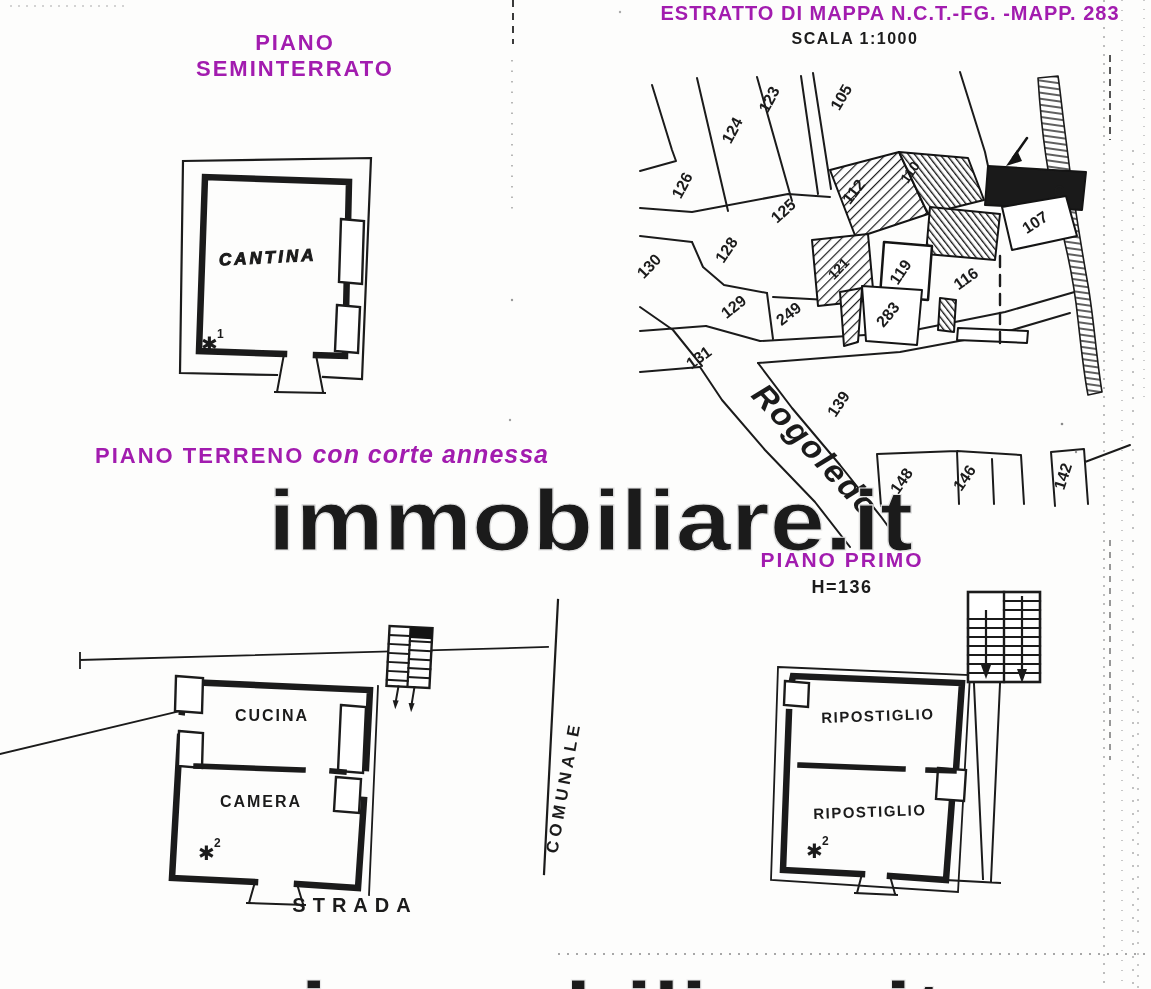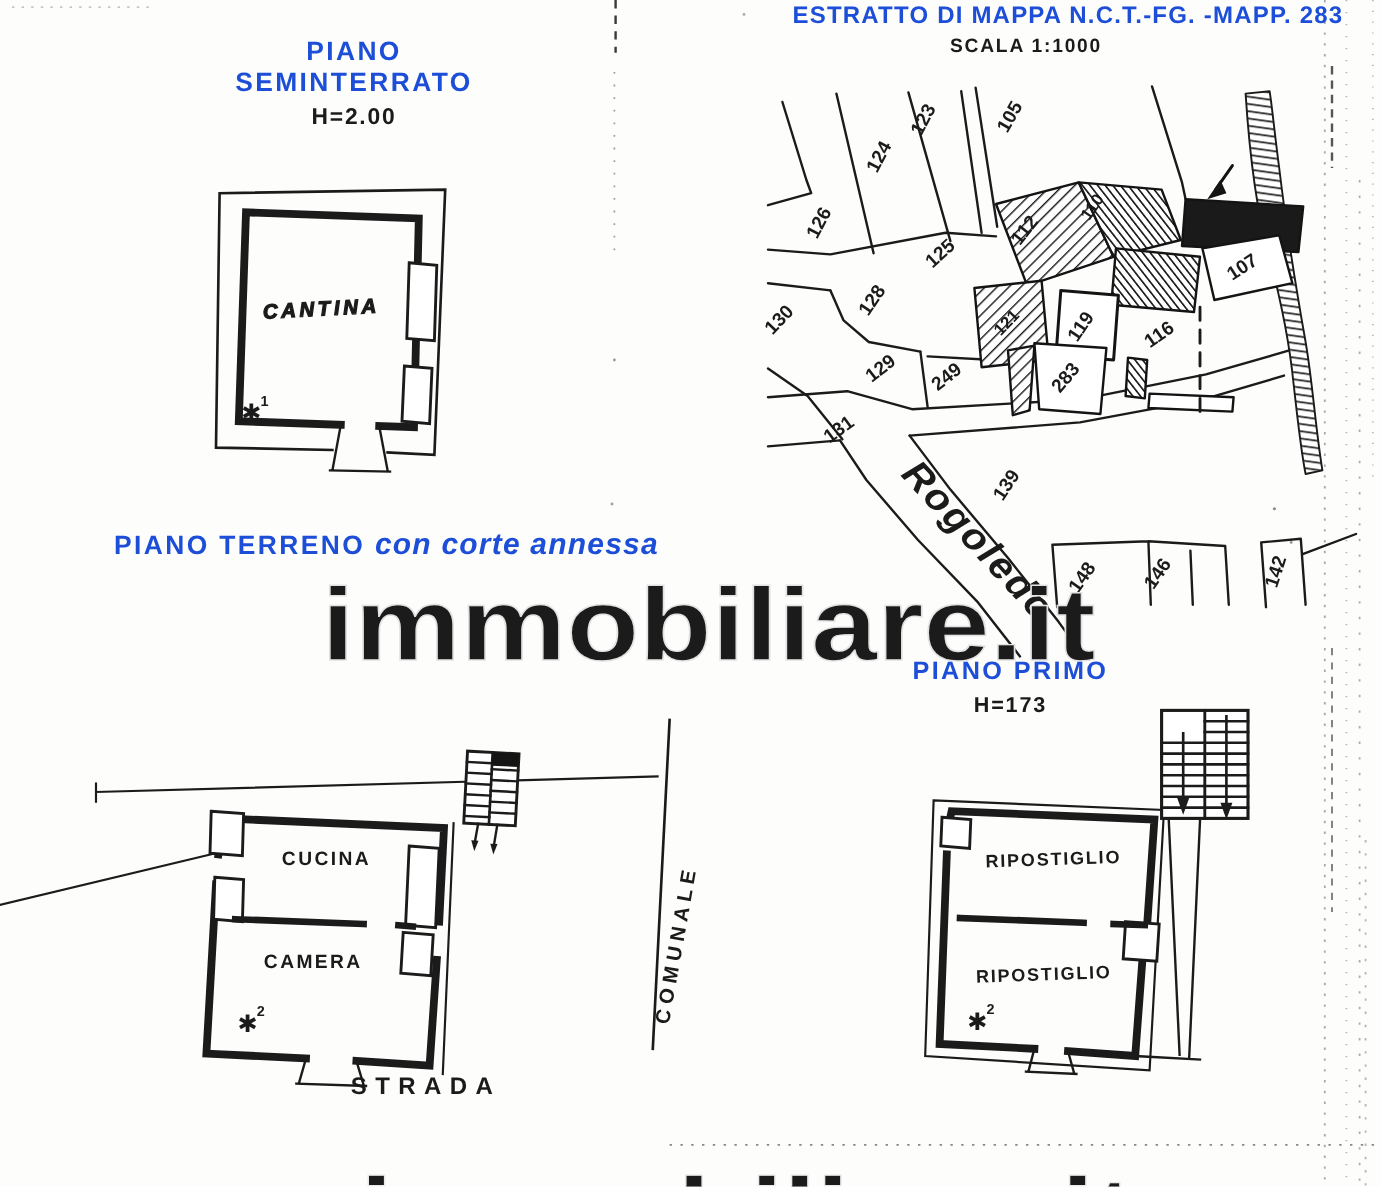--- a/index.html
+++ b/index.html
@@ -1,21 +1,21 @@
 <!DOCTYPE html>
 <html><head>
 <meta charset="utf-8">
 <style>
   html,body{margin:0;padding:0;background:#ffffff;}
   .page{position:relative;width:1151px;height:989px;background:#fdfdfc;overflow:hidden;
         font-family:"Liberation Sans",sans-serif;color:#1b1b1b;}
   svg{position:absolute;left:0;top:0;}
   svg text{font-family:"Liberation Sans",sans-serif;font-weight:700;fill:#1b1b1b;}
   .title-block{position:absolute;text-align:center;}
-  .t1{font-size:22px;font-weight:700;letter-spacing:2px;color:#1d4ed8;}
+  .t1{font-size:22px;font-weight:700;letter-spacing:2px;color:#a21caf;}
   .t1.map-t{font-size:20px;letter-spacing:1px;}
   .t2{font-size:19px;font-weight:700;letter-spacing:1.5px;margin-top:5px;}
   .sub{font-size:25px;font-weight:700;font-style:italic;letter-spacing:1px;}
   .mark{font-family:"DejaVu Sans",sans-serif;}
 </style>
 </head>
 <body>
 
 <div class="page">
 
@@ -196,31 +196,30 @@
     <circle cx="512" cy="300" r="1.2" fill="#999999"></circle>
     <circle cx="510" cy="420" r="1.2" fill="#9f9f9f"></circle>
     <circle cx="1062" cy="424" r="1.3" fill="#8a8a8a"></circle>
     <circle cx="1076" cy="452" r="1.2" fill="#949494"></circle>
     <circle cx="620" cy="12" r="1.2" fill="#aaaaaa"></circle>
   </g>
 </svg>
 
 <div class="title-block" style="left:155px;top:30px;width:280px;">
   <div class="t1">PIANO SEMINTERRATO</div>
-  <div class="t2">H=2.00</div>
 </div>
 
 <div class="title-block" style="left:635px;top:2px;width:510px;">
   <div class="t1 map-t">ESTRATTO DI MAPPA N.C.T.-FG. -MAPP. 283</div>
   <div class="t2" style="margin-right:70px;font-size:16px;">SCALA 1:1000</div>
 </div>
 
 <div class="title-block" style="left:75px;top:440px;width:494px;">
   <div class="t1"><span>PIANO TERRENO</span>
     <span class="sub">con corte annessa</span></div>
 </div>
 
 <div class="title-block" style="left:732px;top:548px;width:220px;">
   <div class="t1" style="font-size:21px;">PIANO PRIMO</div>
-  <div class="t2" style="font-size:18px;">H=173</div>
+  <div class="t2" style="font-size:18px;">H=136</div>
 </div>
 
 </div>
 
 </body></html>

